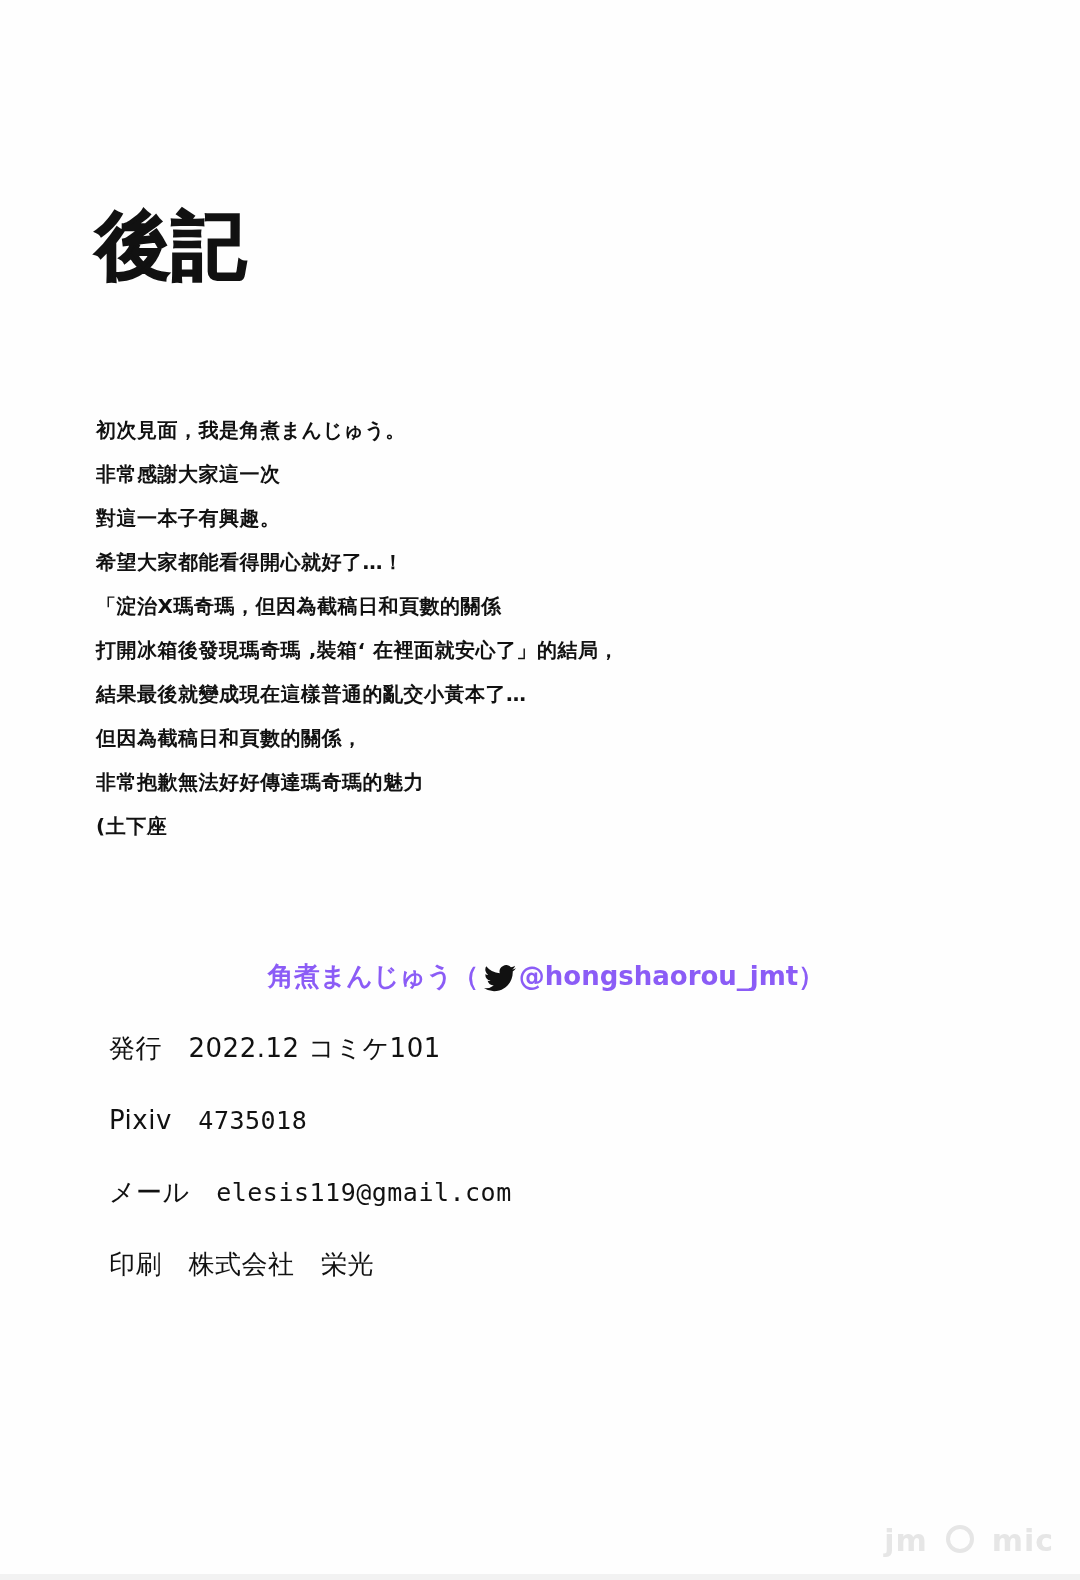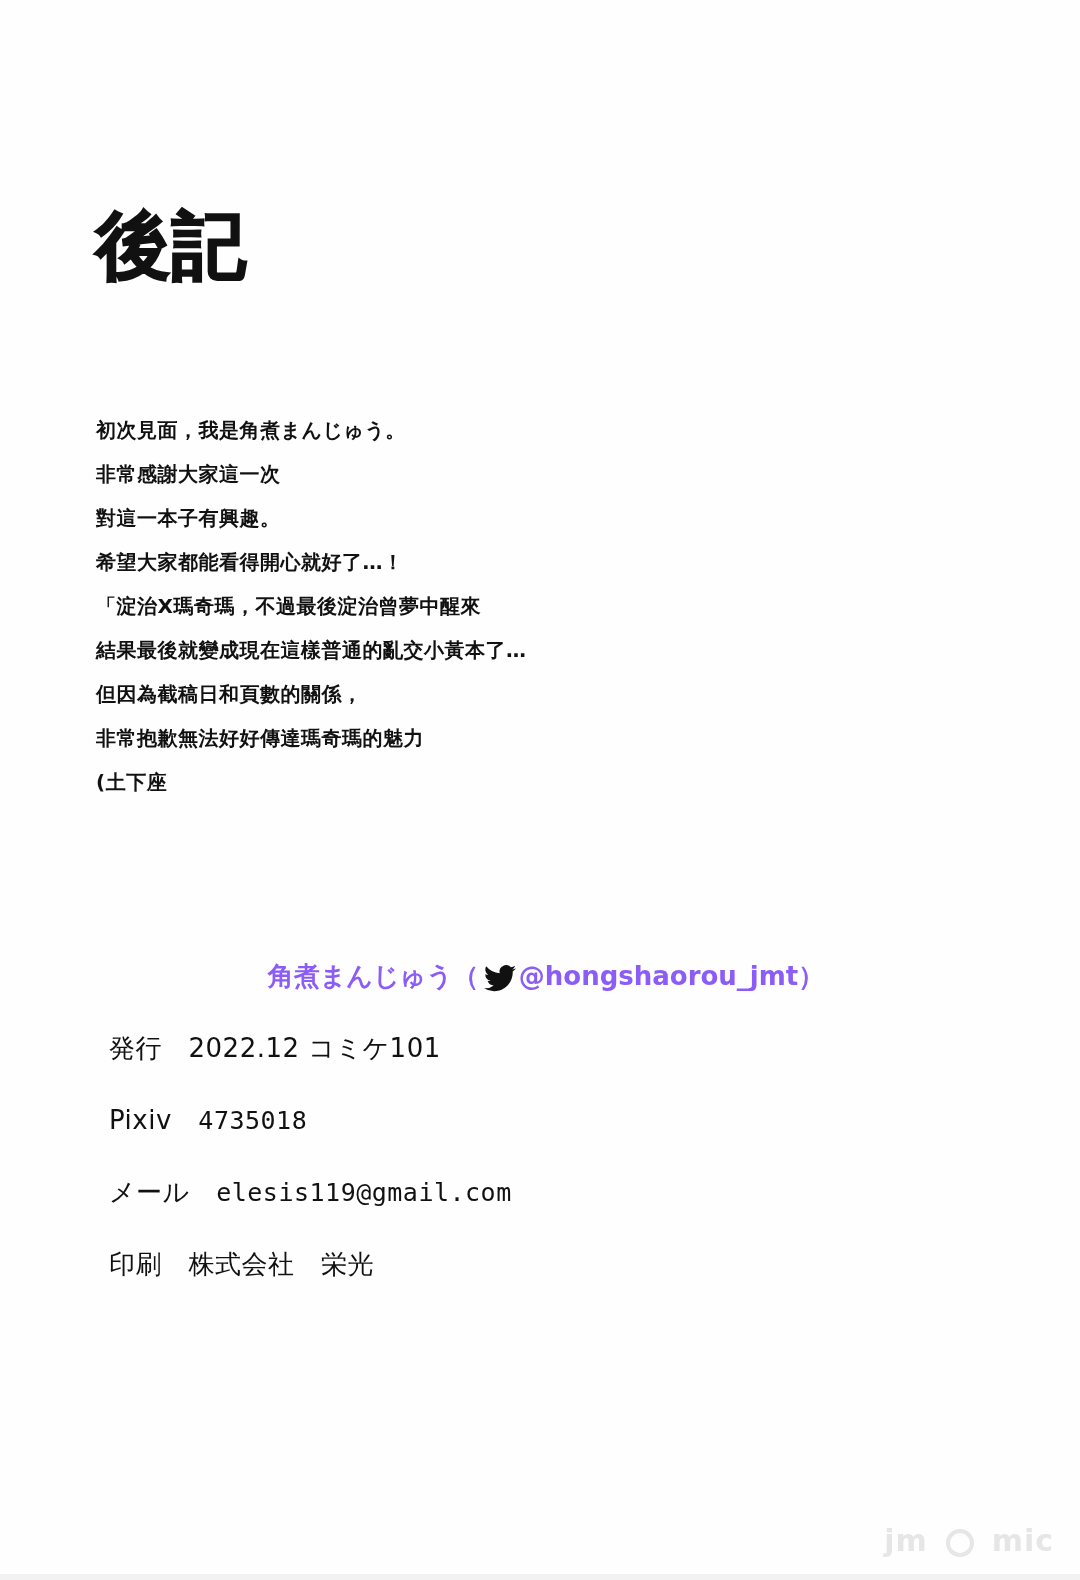--- a/index.html
+++ b/index.html
@@ -104,21 +104,20 @@
     top: 2px;
   }
   .bird svg { display: block; }
 
   
   .watermark {
     position: absolute;
     right: 26px;
     bottom: 22px;
     display: flex;
-    align-items: center;
     gap: 18px;
     color: #e6e6e6;
     font-size: 30px;
     font-weight: 700;
     letter-spacing: 1px;
     font-family: "DejaVu Sans", sans-serif;
     user-select: none;
   }
   .wm-ring {
     width: 20px;
@@ -145,21 +144,22 @@
 
 <div class="page">
 
   <div class="afterword-title">後記</div>
 
   <div class="body-block">
     <div class="body-line">初次見面，我是角煮まんじゅう。</div>
     <div class="body-line">非常感謝大家這一次</div>
     <div class="body-line">對這一本子有興趣。</div>
     <div class="body-line">希望大家都能看得開心就好了…！</div>
-    <div class="body-line">「淀治X瑪奇瑪，不過最後淀治曾夢中醒來</div>
+    <div class="body-line">「淀治X瑪奇瑪，但因為截稿日和頁數的關係</div>
+    <div class="body-line">打開冰箱後發現瑪奇瑪 ‚裝箱‘ 在裡面就安心了」的結局，</div>
     <div class="body-line">結果最後就變成現在這樣普通的亂交小黃本了…</div>
     <div class="body-line">但因為截稿日和頁數的關係，</div>
     <div class="body-line">非常抱歉無法好好傳達瑪奇瑪的魅力</div>
     <div class="body-line">(土下座</div>
   </div>
 
   <div class="credits-block">
 
     <div class="handle-row">
       <span>角煮まんじゅう（</span>

